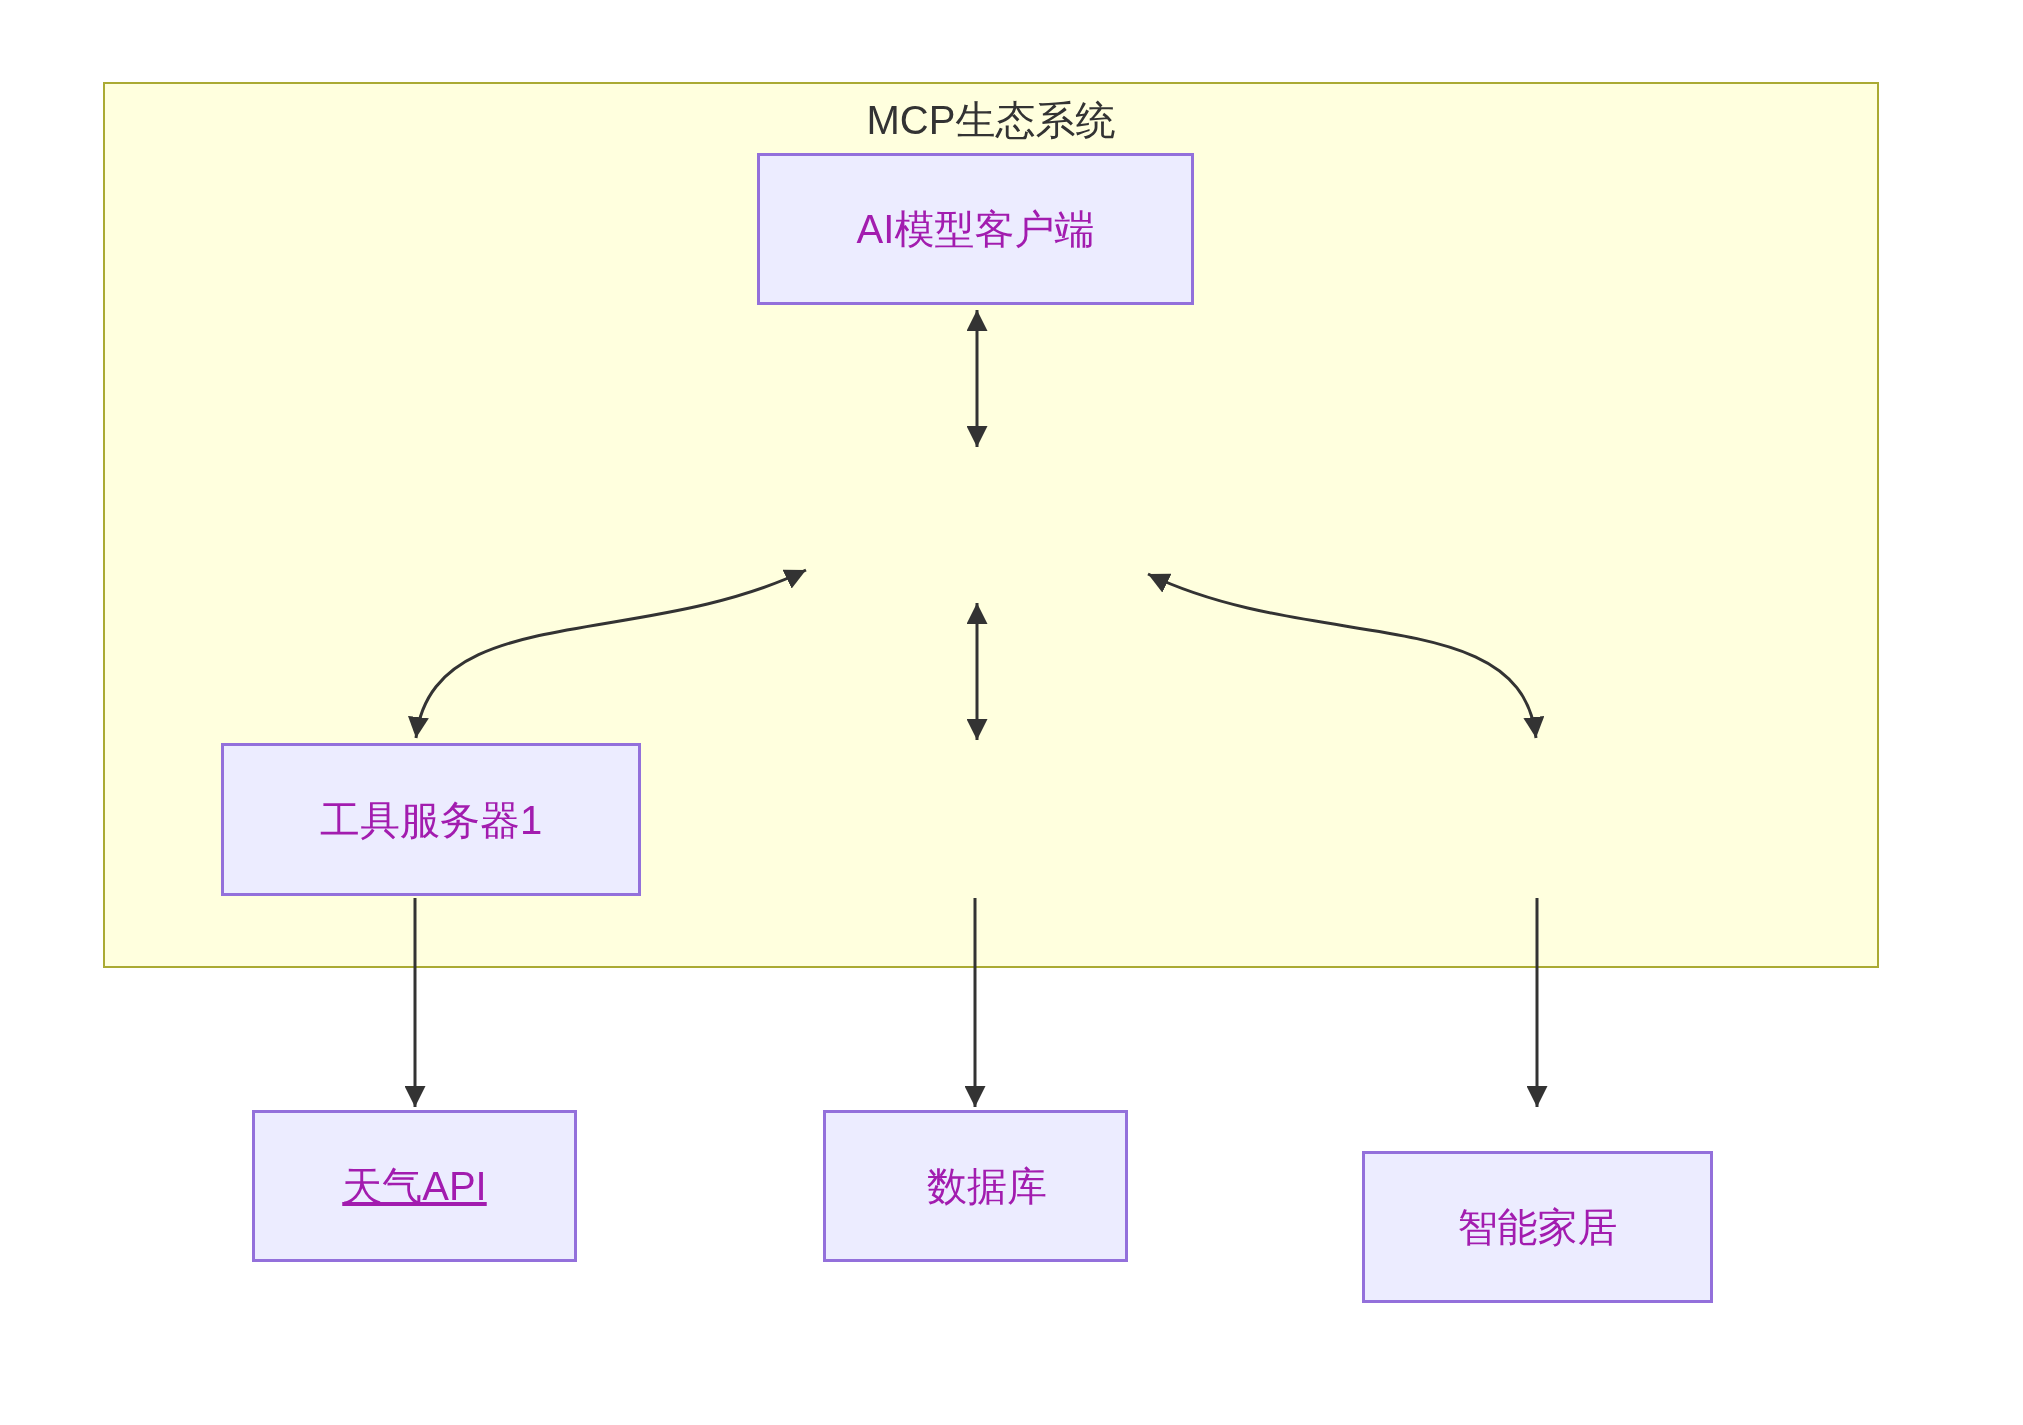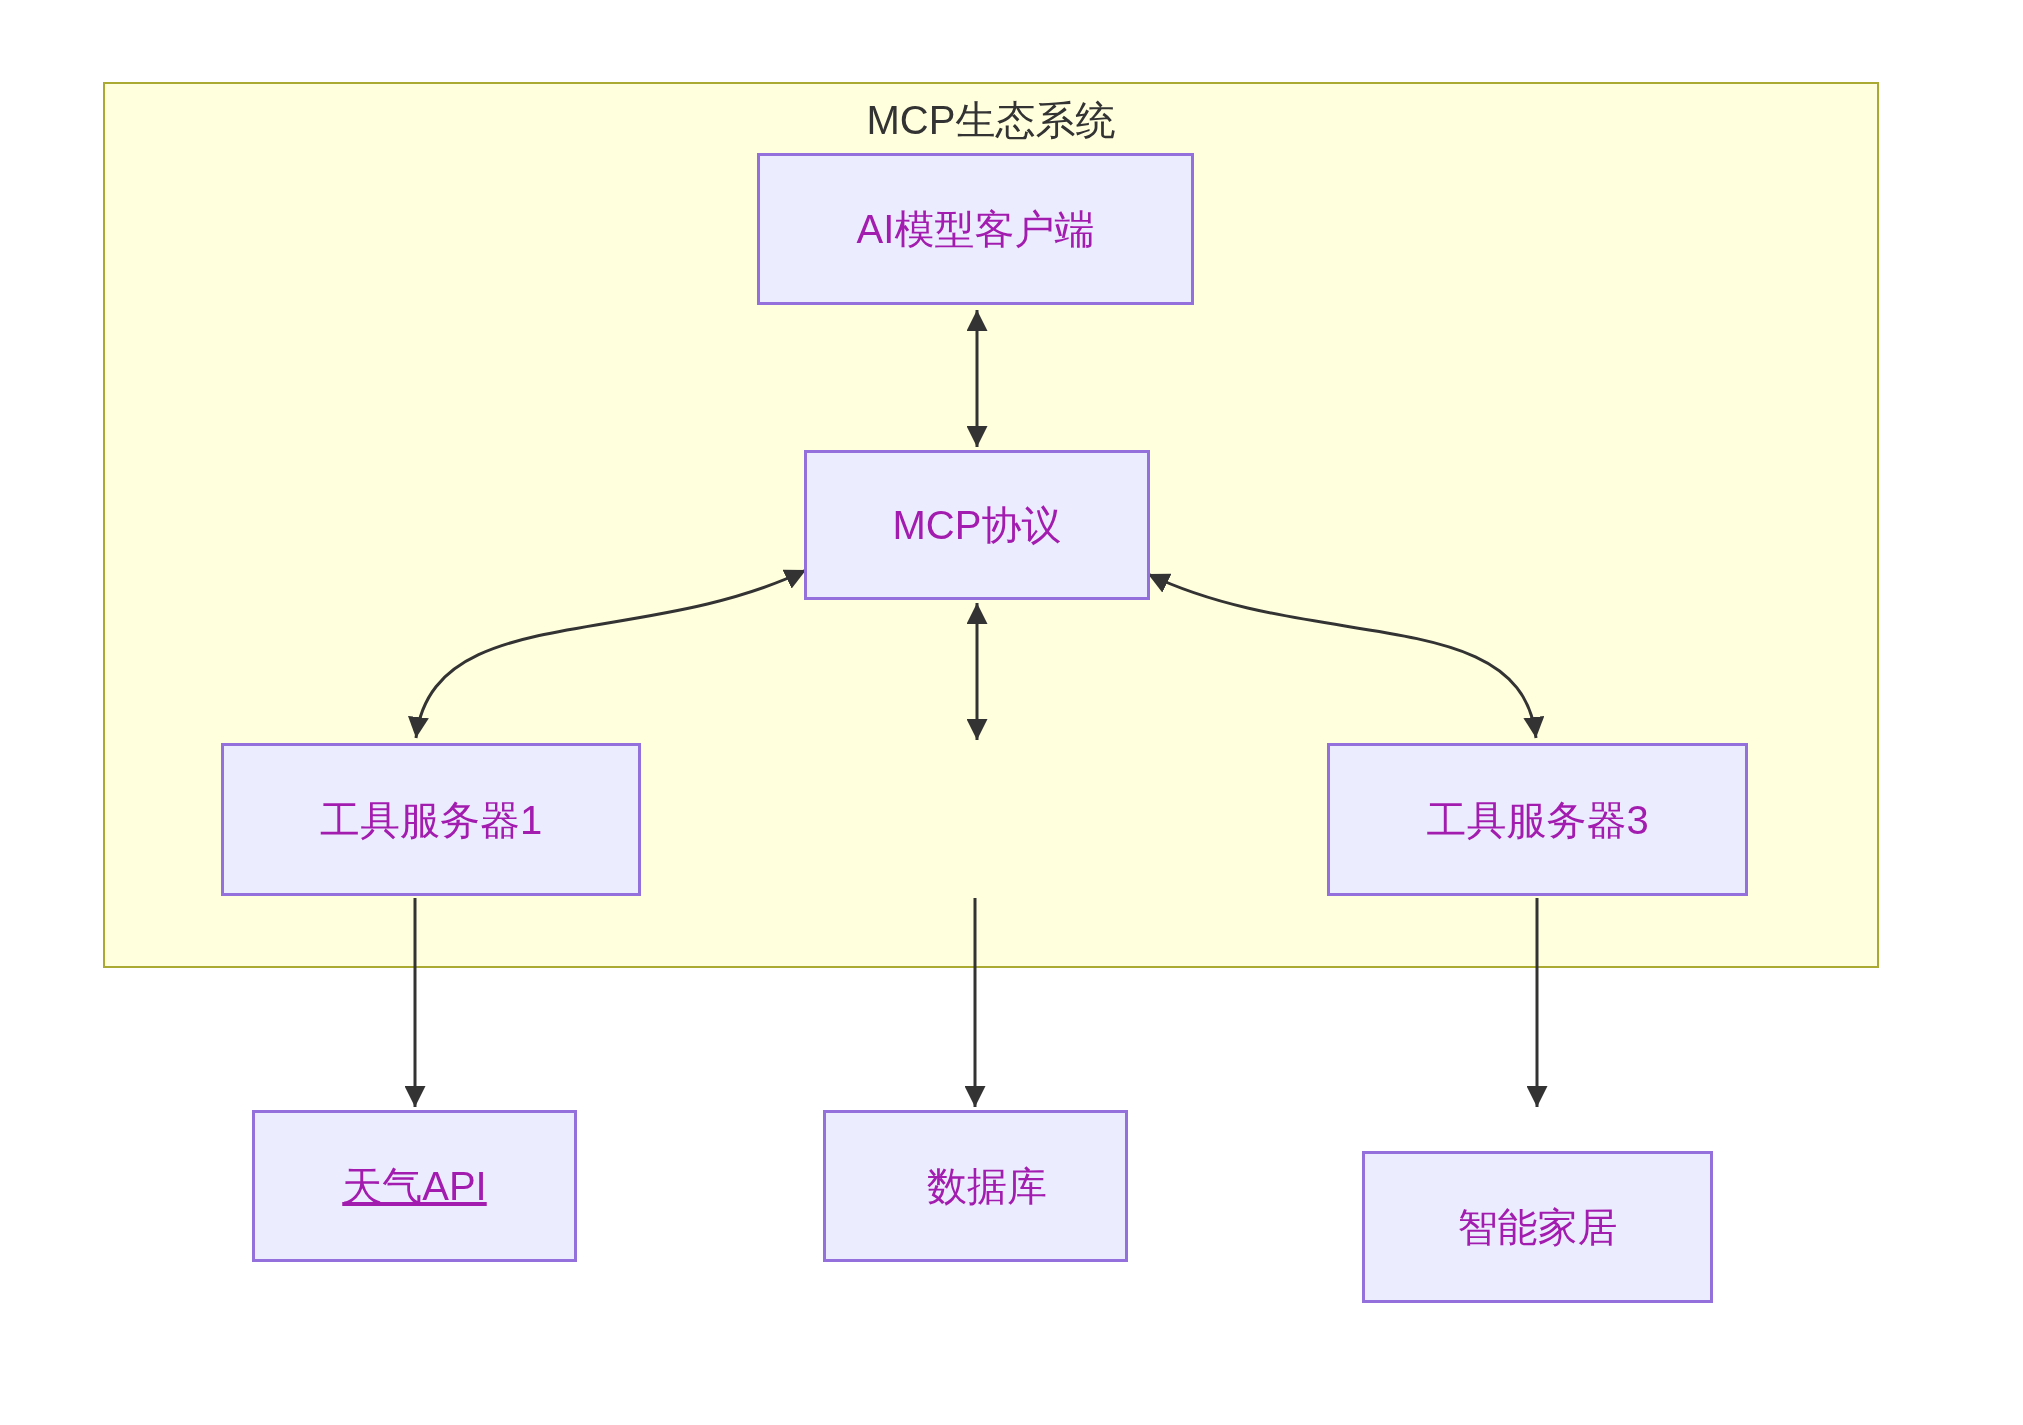--- a/index.html
+++ b/index.html
@@ -93,32 +93,26 @@
 
     <path d="M975,898 L975,1107" fill="none" stroke="#333333" stroke-width="3" marker-end="url(#ah)"></path>
 
     <path d="M1537,898 L1537,1107" fill="none" stroke="#333333" stroke-width="3" marker-end="url(#ah)"></path>
   </svg>
 
   <div class="node node-client">
     <span>AI模型客户端</span>
   </div>
 
-  <div class="node node-protocol">
-    <span>MCP协议</span>
-  </div>
 
   <div class="node node-server1">
     <span>工具服务器1</span>
   </div>
 
 
-  <div class="node node-server3">
-    <span>工具服务器3</span>
-  </div>
 
   <div class="node node-weather">
     <span>天气API</span>
   </div>
 
   <div class="node node-database">
     <span>数据库</span>
   </div>
 
   <div class="node node-smarthome">

